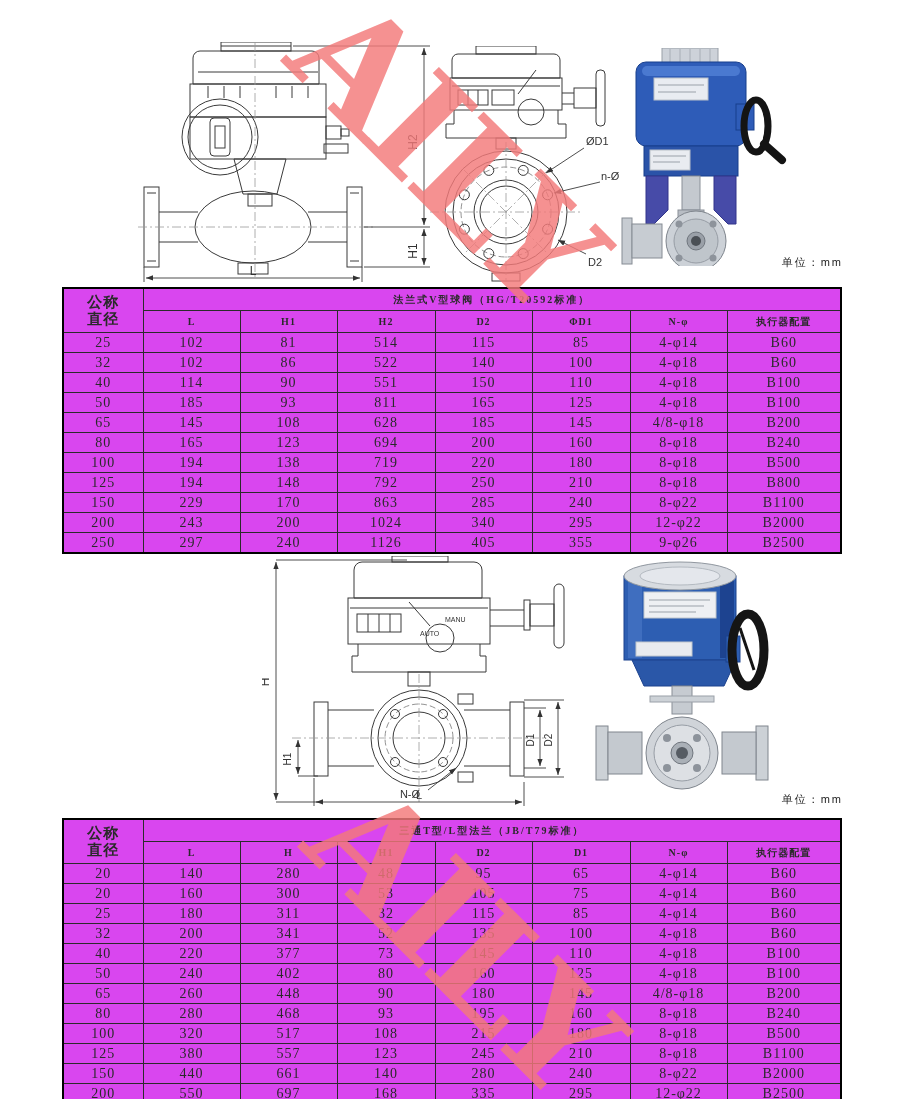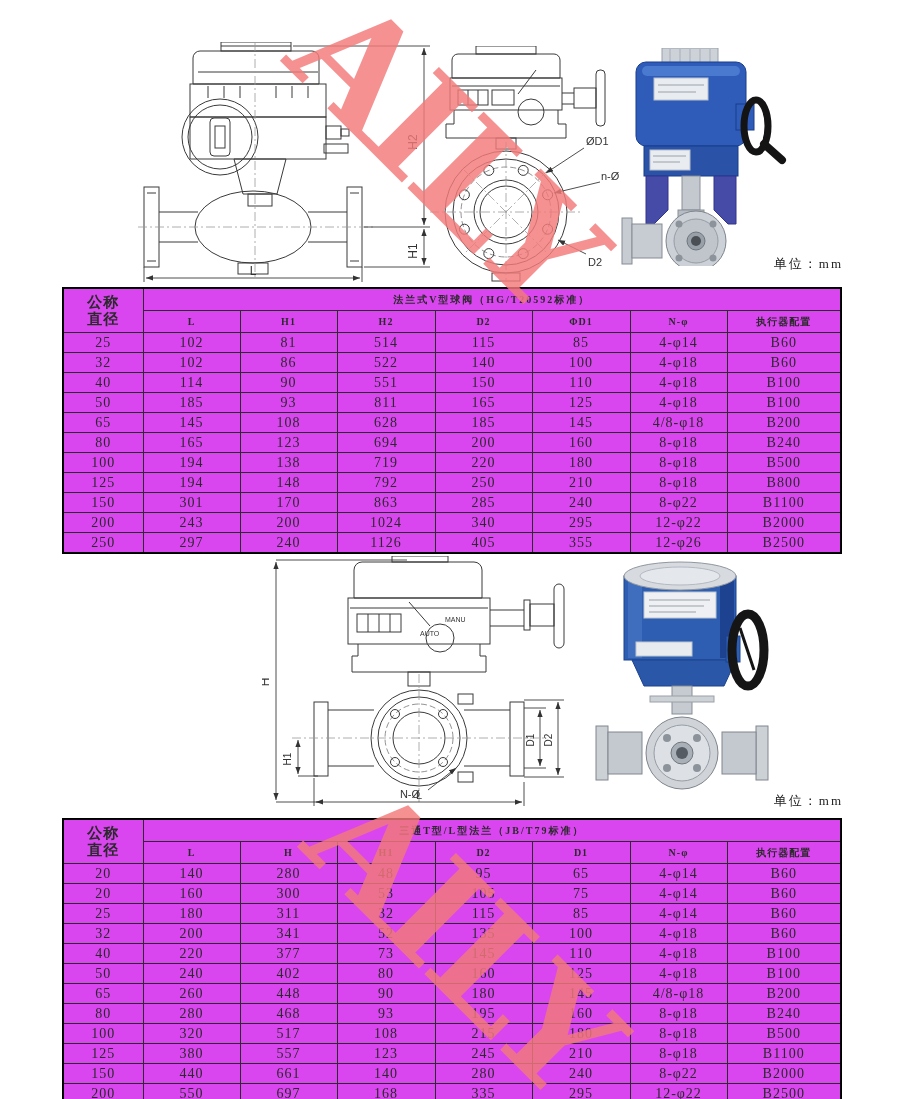--- a/index.html
+++ b/index.html
@@ -1,21 +1,21 @@
 <!DOCTYPE html>
 <html><head>
 <meta charset="utf-8">
 <style>
   html,body{margin:0;padding:0;background:#ffffff;}
   .page{position:relative;width:900px;height:1099px;background:#fff;overflow:hidden;
         font-family:"Liberation Sans",sans-serif;}
   .title{position:absolute;left:40px;top:6px;font-size:21px;font-weight:bold;color:#111;
          letter-spacing:1px;}
-  .unit-label{position:absolute;width:120px;text-align:right;font-size:13px;color:#222;
-              font-family:Liberation Serif, serif;letter-spacing:2px;}
+  .unit-label{position:absolute;width:120px;text-align:right;font-size:11px;color:#222;
+              font-family:Liberation Sans, sans-serif;letter-spacing:2px;}
   .unit1{left:723px;top:255px;}
   .unit2{left:723px;top:792px;}
   .fig{position:absolute;}
   svg text{font-family:"Liberation Sans",sans-serif;fill:#333;}
   .dim-table{position:absolute;left:62px;width:778px;border-collapse:collapse;table-layout:fixed;
              background:#d946ef;font-family:"Liberation Serif","DejaVu Serif",serif;}
   .dim-table.t1{top:287px;}
   .dim-table.t2{top:818px;}
   .dim-table{border:2px solid #000;}
   .dim-table th,.dim-table td{border:1px solid #2b2b2b;text-align:center;vertical-align:middle;
@@ -293,21 +293,21 @@
           <td>194</td>
           <td>148</td>
           <td>792</td>
           <td>250</td>
           <td>210</td>
           <td>8-φ18</td>
           <td>B800</td>
         </tr>
         <tr>
           <td>150</td>
-          <td>301</td>
+          <td>229</td>
           <td>170</td>
           <td>863</td>
           <td>285</td>
           <td>240</td>
           <td>8-φ22</td>
           <td>B1100</td>
         </tr>
         <tr>
           <td>200</td>
           <td>243</td>
@@ -318,21 +318,21 @@
           <td>12-φ22</td>
           <td>B2000</td>
         </tr>
         <tr>
           <td>250</td>
           <td>297</td>
           <td>240</td>
           <td>1126</td>
           <td>405</td>
           <td>355</td>
-          <td>12-φ26</td>
+          <td>9-φ26</td>
           <td>B2500</td>
         </tr>
       </tbody>
   </table>
 
   <svg class="fig" style="left:262px;top:556px;" width="315" height="252" viewBox="0 0 315 252">
     <defs>
       <marker id="m3" orient="auto-start-reverse" refX="8" refY="3" markerWidth="9" markerHeight="7">
         <path d="M0,0 L8,3 L0,6 z" fill="#333"></path>
       </marker>

